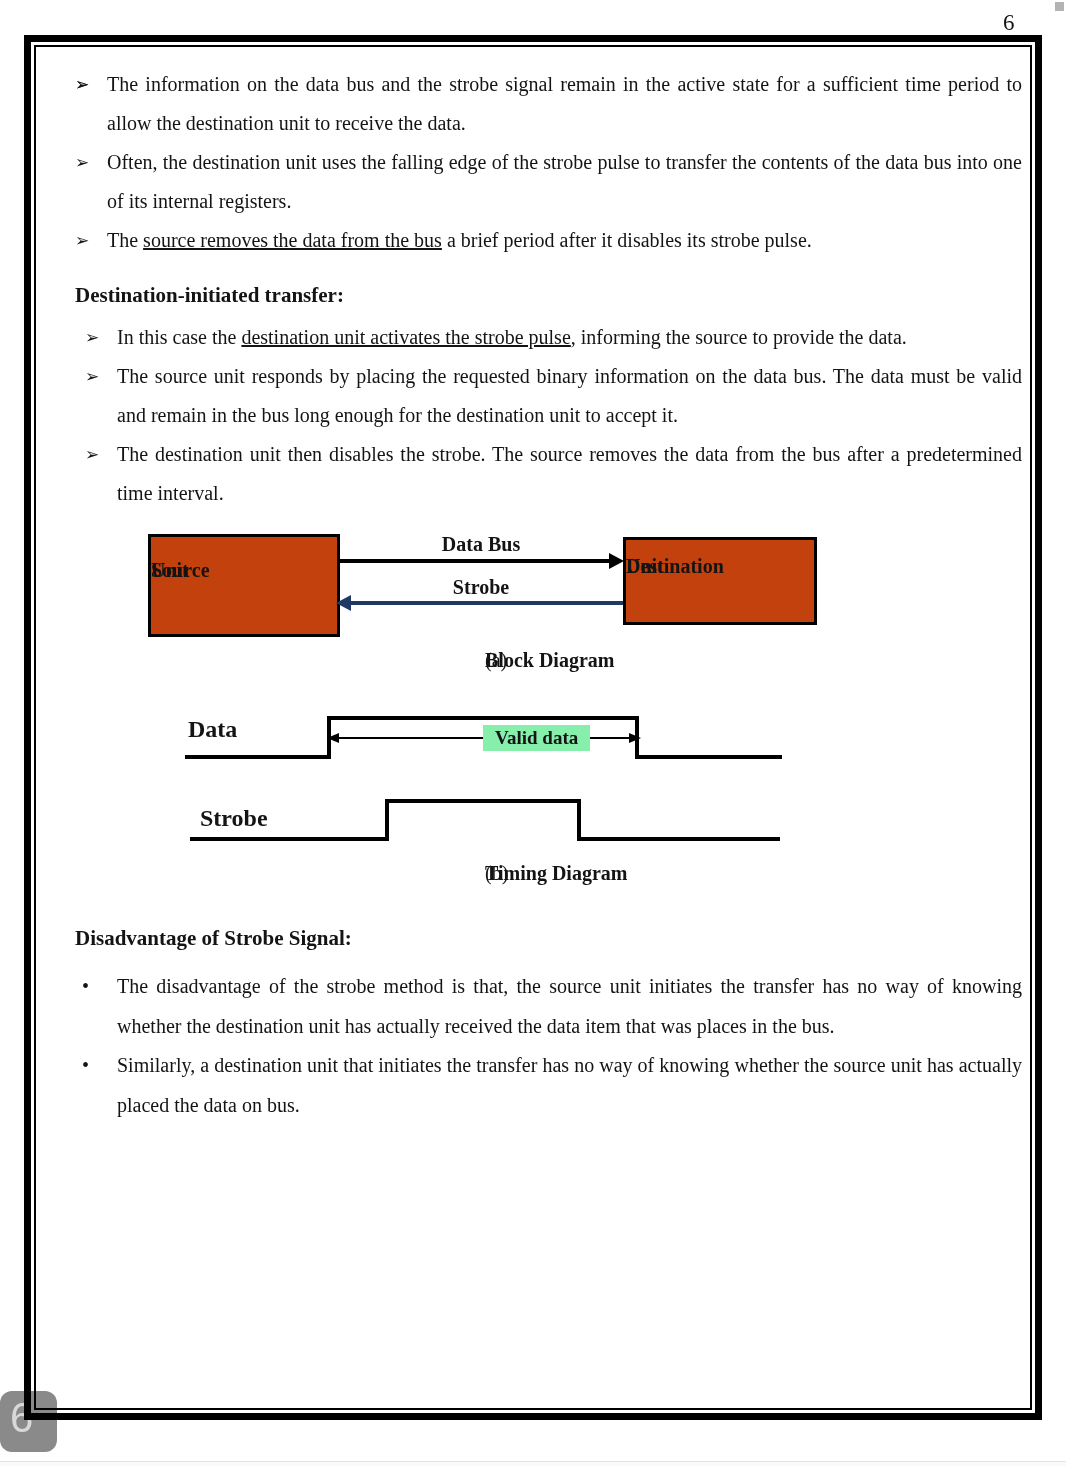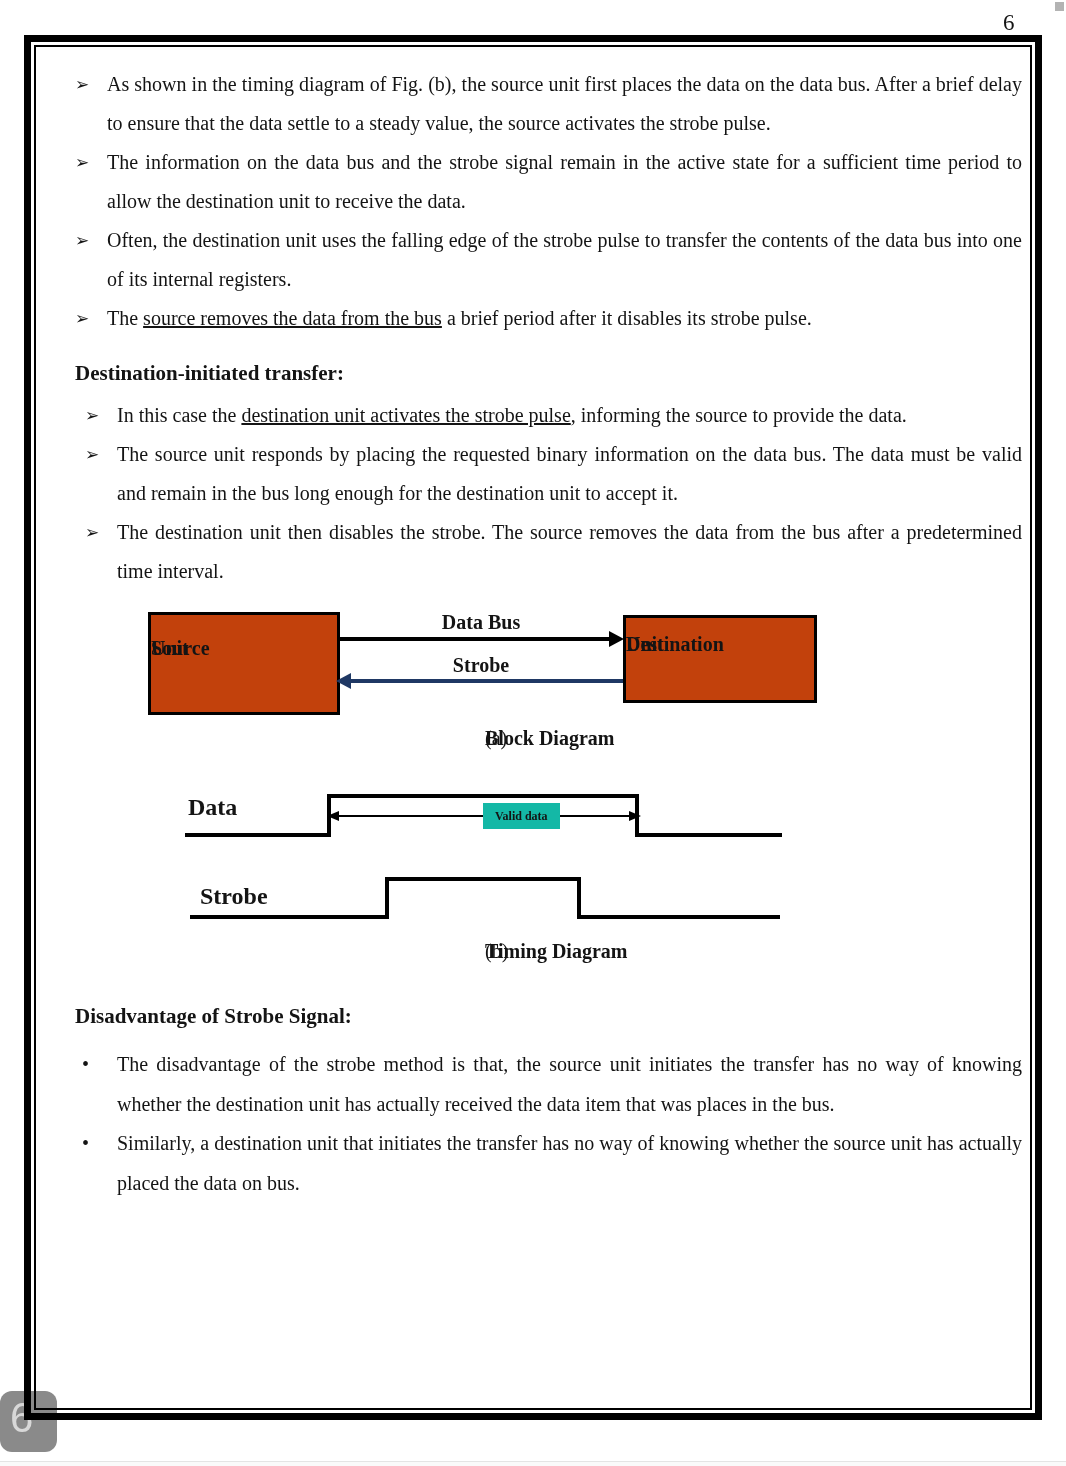--- a/index.html
+++ b/index.html
@@ -65,21 +65,21 @@
   .d-low-r{left:560px;top:46px;width:147px;height:4px;}
   .s-low-l{left:115px;top:128px;width:199px;height:4px;}
   .s-rise{left:310px;top:90px;width:4px;height:42px;}
   .s-high{left:310px;top:90px;width:196px;height:4px;}
   .s-fall{left:502px;top:90px;width:4px;height:42px;}
   .s-low-r{left:502px;top:128px;width:203px;height:4px;}
   .vd-line{left:258px;top:28px;width:300px;height:2px;background:#000;}
   .vd-head-l{left:252px;top:24px;width:0;height:0;border-top:5px solid transparent;border-bottom:5px solid transparent;border-right:12px solid #000;}
   .vd-head-r{left:554px;top:24px;width:0;height:0;border-top:5px solid transparent;border-bottom:5px solid transparent;border-left:12px solid #000;}
   .vd-text{left:258px;top:16px;width:300px;text-align:center;}
-  .vd-text span{background:#14b8a6;padding:0 12px;font-weight:bold;font-size:12px;line-height:26px;}
+  .vd-text span{background:#86efac;padding:0 12px;font-weight:bold;font-size:19px;line-height:26px;}
   .tcap{top:153px;}
   
   .pageno-top{position:absolute;left:1003px;top:10px;font-size:23px;z-index:4;}
   .corner-artifact{position:absolute;right:2px;top:2px;width:9px;height:9px;background:#b3b3b3;z-index:5;}
   .badge{
     position:absolute;left:0;top:1391px;width:57px;height:61px;border-radius:12px;
     background:#8a8a8a;z-index:2;
   }
   .badge span{
     position:absolute;left:10px;top:3px;color:#d8d8d8;font-size:42px;
@@ -96,21 +96,20 @@
 <div class="badge">
   <span>6</span>
 </div>
 
 <div class="frame">
   <div class="frame-inner">
 
     <div class="list s1">
       <div class="b-item">
         <span class="marker">➢</span>
-        <span>As shown in the timing diagram of Fig. (b), the source unit first places the data on the data bus. After a brief delay to ensure that the data settle to a steady value, the source activates the strobe pulse.</span>
       </div>
       <div class="b-item">
         <span class="marker">➢</span>
         <span>The information on the data bus and the strobe signal remain in the active state for a sufficient time period to allow the destination unit to receive the data.</span>
       </div>
       <div class="b-item">
         <span class="marker">➢</span>
         <span>Often, the destination unit uses the falling edge of the strobe pulse to transfer the contents of the data bus into one of its internal registers.</span>
       </div>
       <div class="b-item">

